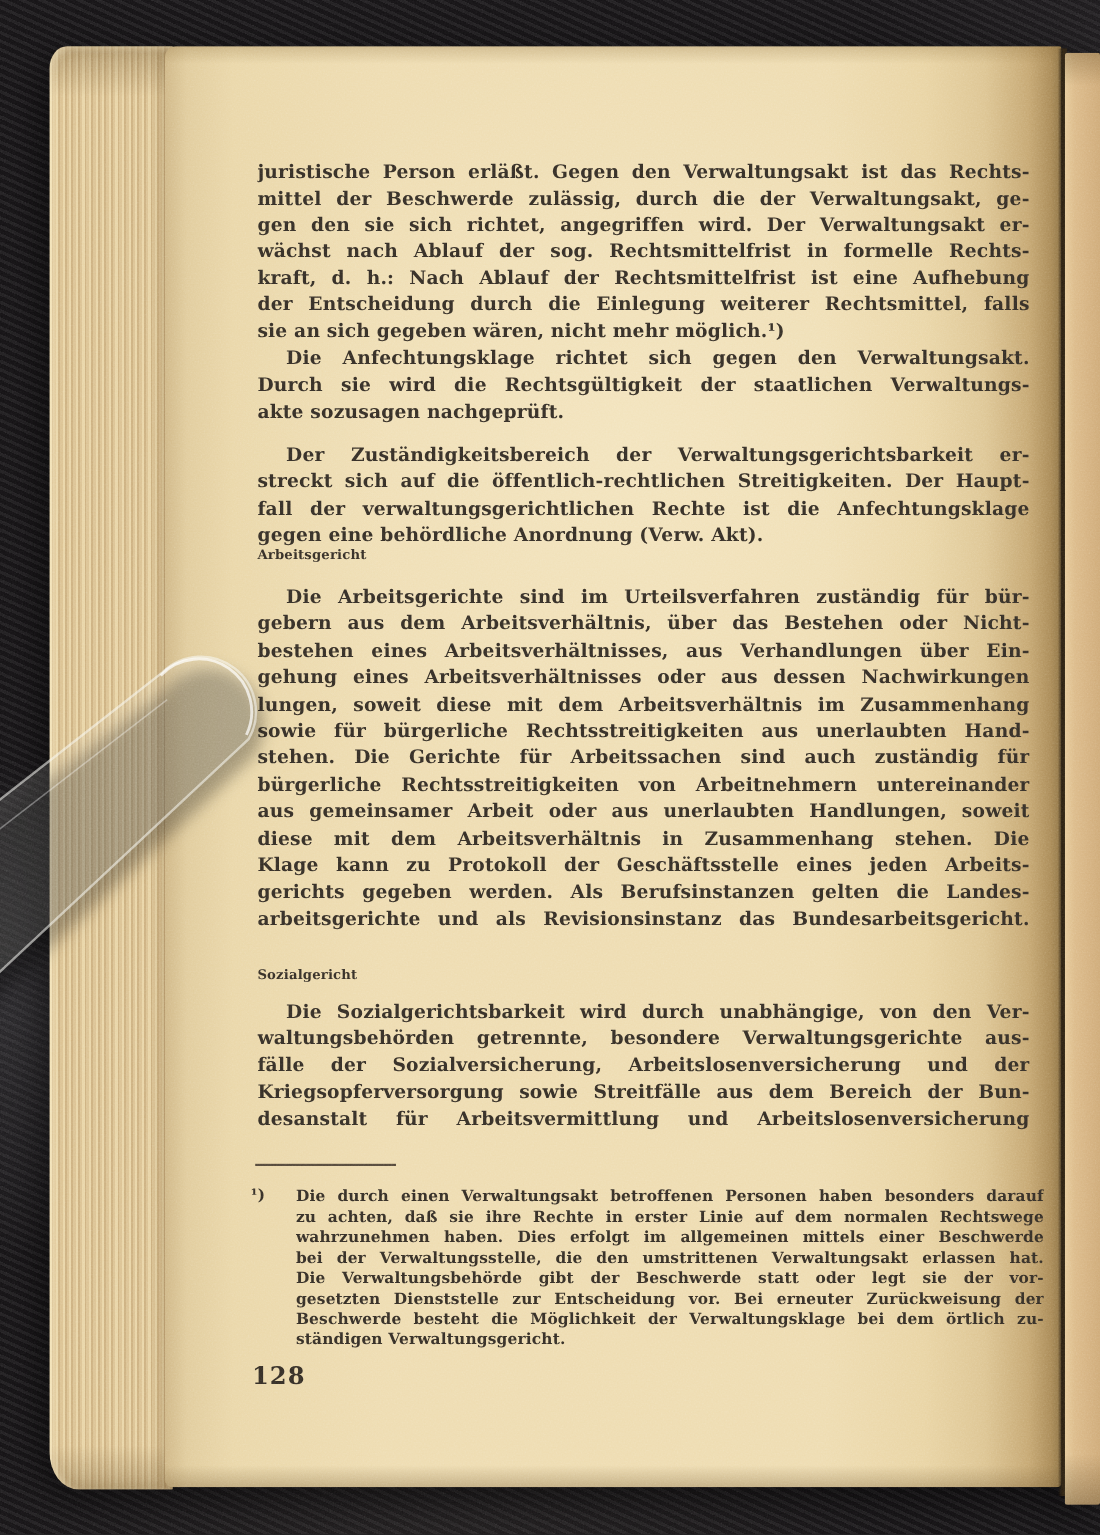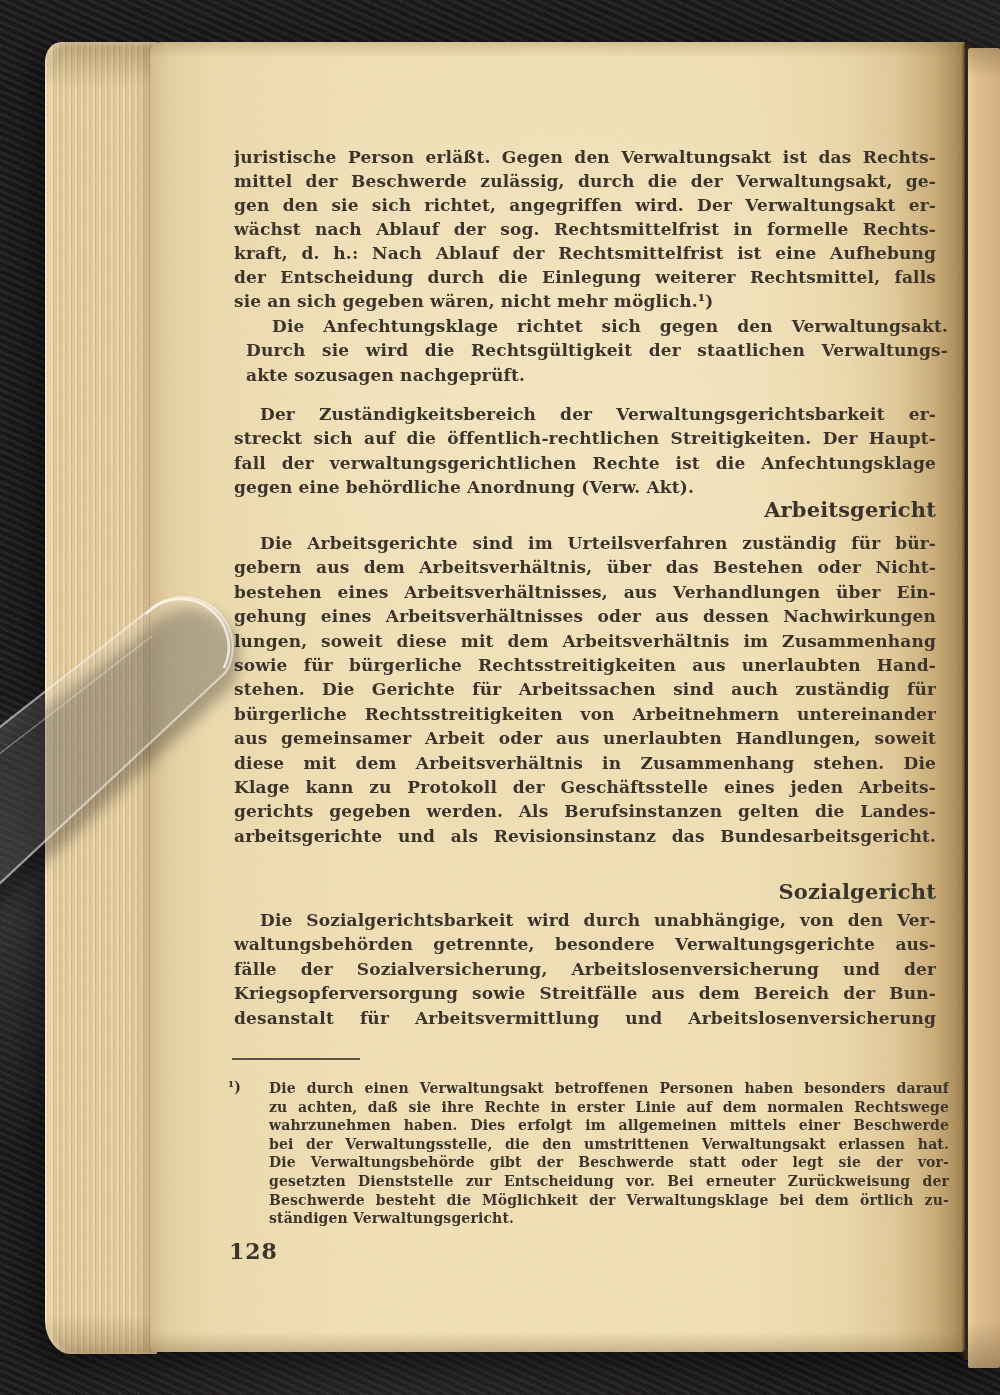--- a/index.html
+++ b/index.html
@@ -43,21 +43,21 @@
         linear-gradient(to right, #e7cb9b 0, #dcbb8a 9px, #d6b382 20px, #cfab79 32px);
       border-radius:3px 2px 2px 2px;}
   
   .txt{position:absolute;color:#342d25;font-weight:bold;letter-spacing:0.15px;}
   .para{left:84px;width:702px;font-size:17px;}
   .ln{text-align:justify;text-align-last:justify;line-height:24.4px;height:24.4px;overflow:hidden;}
   .para .ln:last-child{text-align-last:left;}
   .para.jlast .ln:last-child{text-align-last:justify;}
   .para.ind .ln:first-child{text-indent:26px;}
   .p1 .ln{line-height:24.0px;height:24.0px;}
-  .heading{left:84px;width:702px;text-align:right;font-size:21px;}
+  .heading{left:84px;width:702px;text-align:left;font-size:12px;}
   .fn{left:108px;width:680px;font-size:14px;}
   .fn .ln{line-height:18.6px;height:18.6px;}
   .fn-marker{left:78px;font-size:14px;}
   .rule{position:absolute;left:82px;width:128px;border-top:2px solid #55493a;}
   .pagenum{left:79px;font-size:22px;letter-spacing:1px;}
   
   .temple,.grain{position:absolute;inset:0;width:1000px;height:1395px;pointer-events:none;}
   .grain{opacity:0.5;mix-blend-mode:soft-light;}
 </style>
 </head>
@@ -75,21 +75,21 @@
       <div class="txt para p1" style="top:103px;">
           <div class="ln">juristische Person erläßt. Gegen den Verwaltungsakt ist das Rechts-</div>
           <div class="ln">mittel der Beschwerde zulässig, durch die der Verwaltungsakt, ge-</div>
           <div class="ln">gen den sie sich richtet, angegriffen wird. Der Verwaltungsakt er-</div>
           <div class="ln">wächst nach Ablauf der sog. Rechtsmittelfrist in formelle Rechts-</div>
           <div class="ln">kraft, d. h.: Nach Ablauf der Rechtsmittelfrist ist eine Aufhebung</div>
           <div class="ln">der Entscheidung durch die Einlegung weiterer Rechtsmittel, falls</div>
           <div class="ln">sie an sich gegeben wären, nicht mehr möglich.¹)</div>
         </div>
 
-      <div class="txt para ind" style="top:272px;margin-left:12px;">
+      <div class="txt para ind" style="top:272px;">
           <div class="ln">Die Anfechtungsklage richtet sich gegen den Verwaltungsakt.</div>
           <div class="ln">Durch sie wird die Rechtsgültigkeit der staatlichen Verwaltungs-</div>
           <div class="ln">akte sozusagen nachgeprüft.</div>
         </div>
 
       <div class="txt para ind" style="top:360px;">
           <div class="ln">Der Zuständigkeitsbereich der Verwaltungsgerichtsbarkeit er-</div>
           <div class="ln">streckt sich auf die öffentlich-rechtlichen Streitigkeiten. Der Haupt-</div>
           <div class="ln">fall der verwaltungsgerichtlichen Rechte ist die Anfechtungsklage</div>
           <div class="ln">gegen eine behördliche Anordnung (Verw. Akt).</div>

